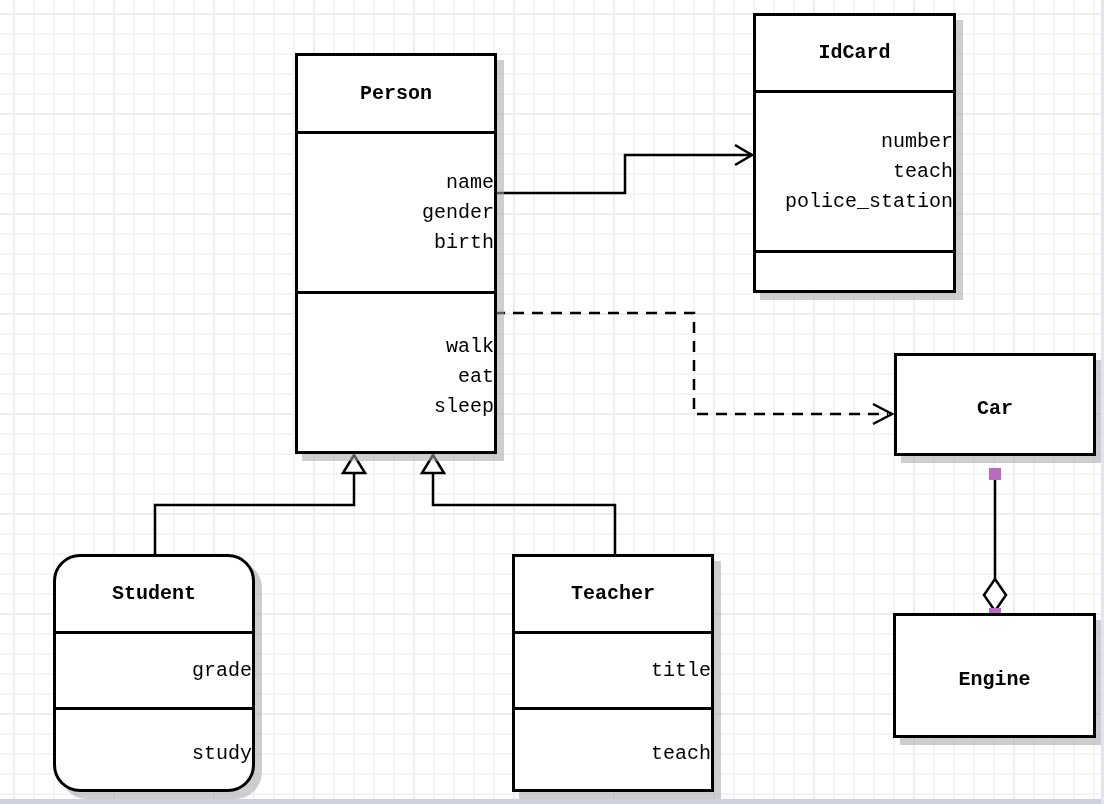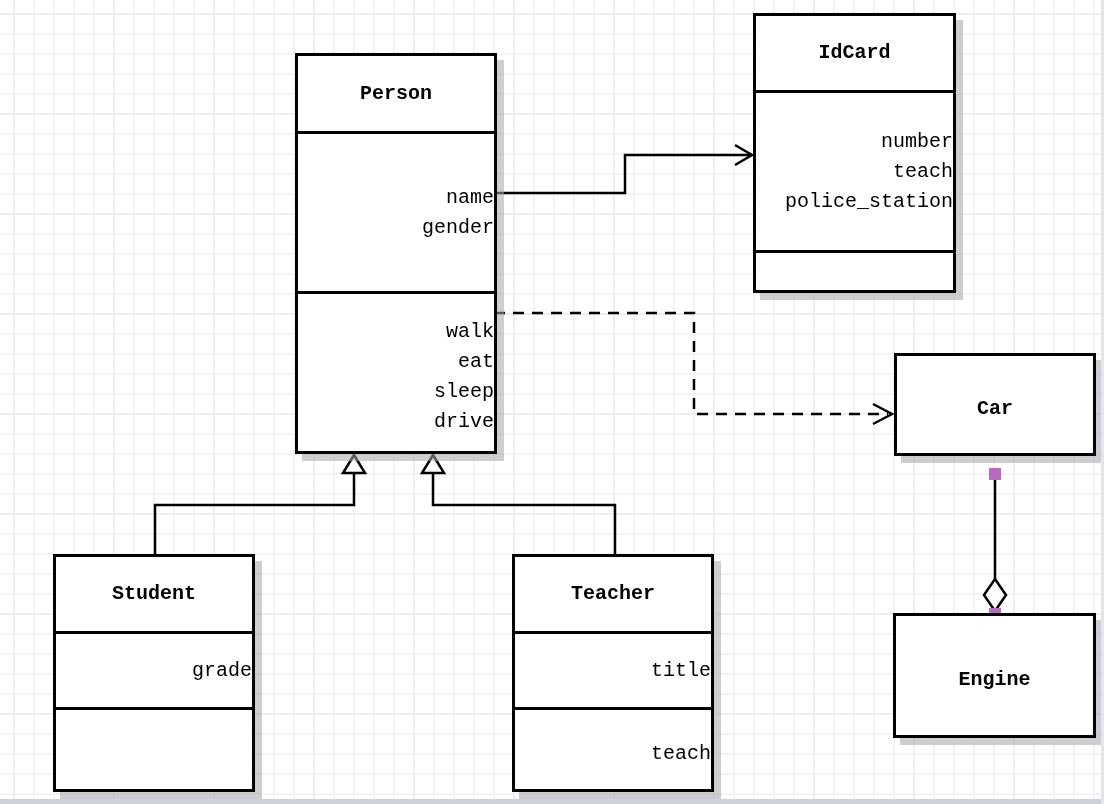--- a/index.html
+++ b/index.html
@@ -94,26 +94,26 @@
       <rect class="handle" x="989" y="468" width="12" height="12"></rect>
       <rect class="handle" x="989" y="608" width="12" height="12"></rect>
     </g>
   </svg>
 
   <div class="uml-class" style="left:295px;top:53px;width:202px;height:401px;">
     <div class="sec title-sec divided" style="flex:0 0 78px;">Person</div>
     <div class="sec divided" style="flex:0 0 160px;">
       <span>name</span>
       <span>gender</span>
+      <span>birth</span>
     </div>
     <div class="sec grow">
       <span>walk</span>
       <span>eat</span>
       <span>sleep</span>
-      <span>drive</span>
     </div>
   </div>
 
   <div class="uml-class" style="left:753px;top:13px;width:203px;height:280px;">
     <div class="sec title-sec divided" style="flex:0 0 77px;">IdCard</div>
     <div class="sec divided" style="flex:0 0 160px;">
       <span>number</span>
       <span>teach</span>
       <span>police_station</span>
     </div>
@@ -121,24 +121,27 @@
   </div>
 
   <div class="uml-class" style="left:894px;top:353px;width:202px;height:103px;">
     <div class="sec title-sec grow">Car</div>
   </div>
 
   <div class="uml-class" style="left:893px;top:613px;width:203px;height:125px;">
     <div class="sec title-sec grow">Engine</div>
   </div>
 
-  <div class="uml-class" style="left:53px;top:554px;width:202px;height:238px;">
+  <div class="uml-class" style="left:53px;top:554px;width:202px;height:238px;border-radius:27px;">
     <div class="sec title-sec divided" style="flex:0 0 77px;">Student</div>
     <div class="sec divided" style="flex:0 0 76px;">
       <span>grade</span>
+    </div>
+    <div class="sec grow">
+      <span>study</span>
     </div>
   </div>
 
   <div class="uml-class" style="left:512px;top:554px;width:202px;height:238px;">
     <div class="sec title-sec divided" style="flex:0 0 77px;">Teacher</div>
     <div class="sec divided" style="flex:0 0 76px;">
       <span>title</span>
     </div>
     <div class="sec grow">
       <span>teach</span>

